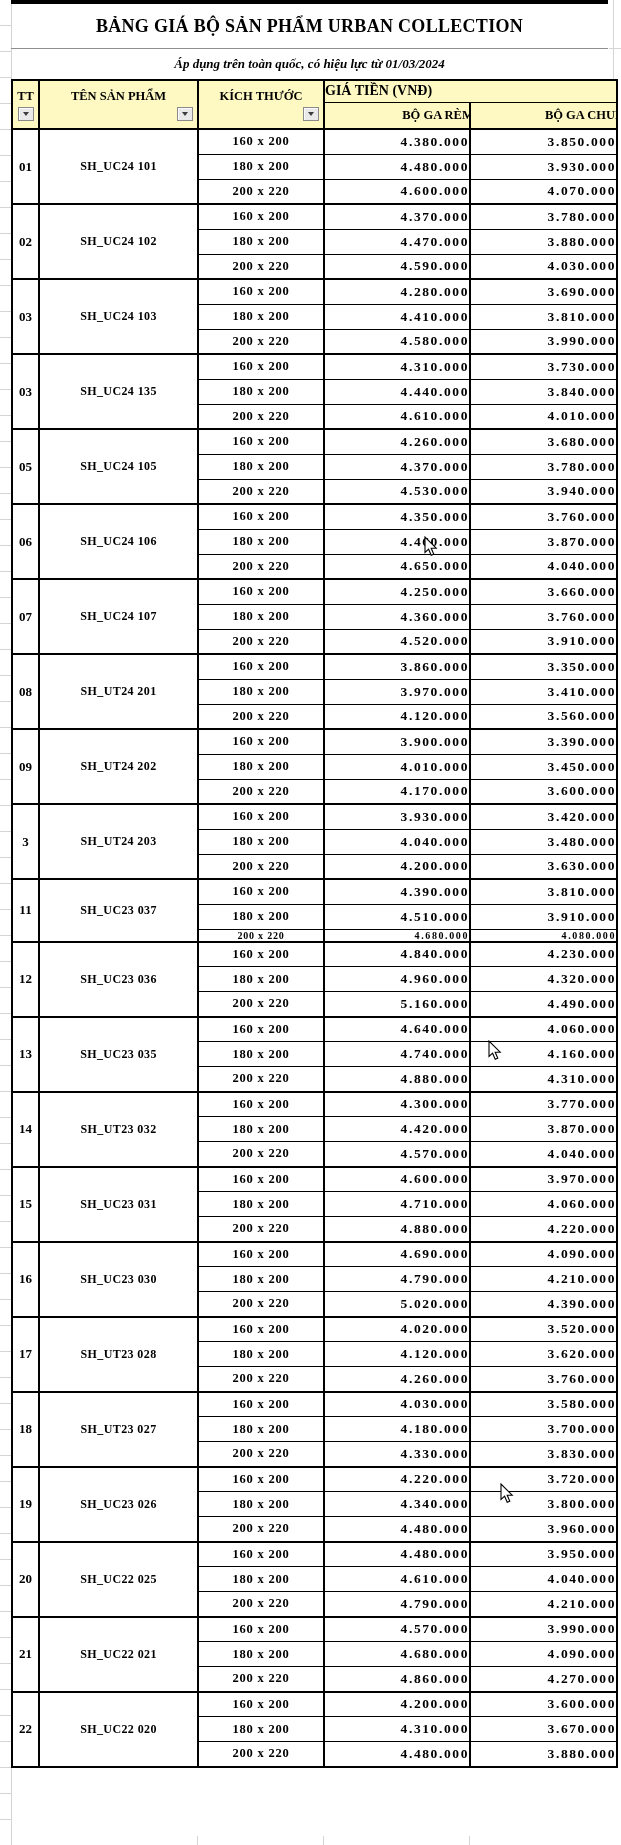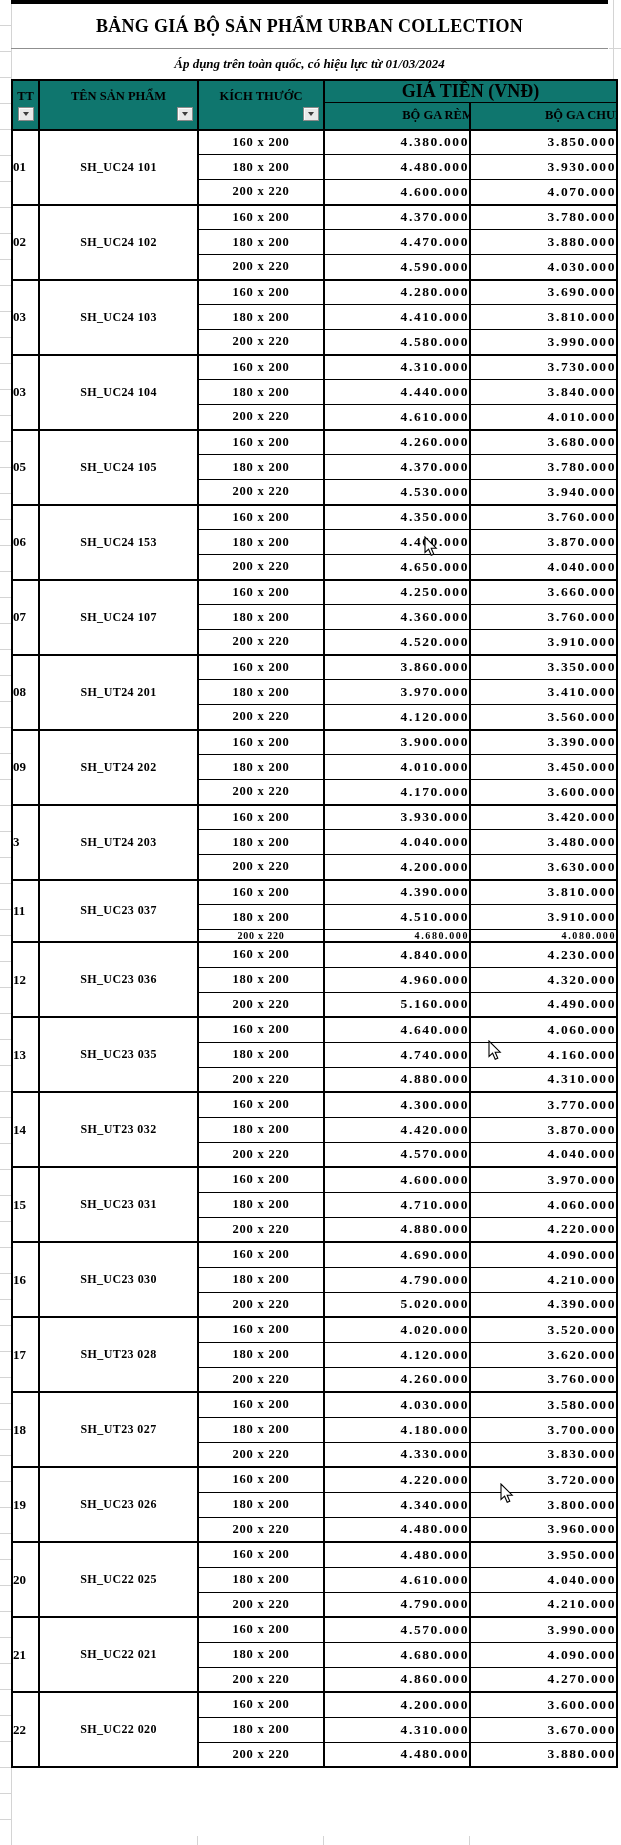--- a/index.html
+++ b/index.html
@@ -28,38 +28,38 @@
   table.price{
     width:605px;border-collapse:collapse;table-layout:fixed;
     border:2px solid #000;
   }
   table.price th,table.price td{
     border:1px solid #000;border-left-width:2px;border-right-width:2px;
     padding:0;font-weight:bold;overflow:hidden;white-space:nowrap;
   }
   thead tr.h1{height:22px;}
   thead tr.h2{height:27px;}
-  thead th{font-size:12.5px;text-align:center;vertical-align:middle;background:#0f766e;}
+  thead th{font-size:12.5px;text-align:left;vertical-align:middle;background:#fef9c3;}
   thead tr.h2 th{border-top-width:1px;border-bottom-width:2px;}
   th .stack{display:flex;flex-direction:column;align-items:center;justify-content:center;gap:3px;height:100%;}
   th .stack .fwrap{width:100%;display:flex;justify-content:flex-end;padding-right:4px;box-sizing:border-box;}
   th.col-tt .stack .fwrap{justify-content:center;padding-right:0;}
   .subh{position:relative;width:100%;height:100%;display:flex;align-items:center;justify-content:center;padding-left:41px;}
   .subh .fbtn{position:absolute;right:3px;top:50%;transform:translateY(-50%);}
   .fbtn{
     width:16px;height:14px;background:#e9e9e9;border:1px solid #8a8a8a;
     box-shadow:inset 1px 1px 0 #fbfbfb;display:inline-flex;align-items:center;justify-content:center;
     box-sizing:border-box;
   }
   .tri{width:0;height:0;border-left:3.5px solid transparent;border-right:3.5px solid transparent;border-top:4.5px solid #3c3c3c;}
   tbody tr{height:25px;}
   tbody tr.group-start td{border-top-width:2px;}
   tbody tr.short{height:12px;}
   tbody tr.short td{font-size:10px;}
-  td.c-tt{font-size:13px;}
+  td.c-tt{text-align:center;font-size:13px;}
   td.c-name{text-align:center;font-size:12px;letter-spacing:.4px;}
   td.c-size{text-align:center;font-size:12.5px;letter-spacing:.8px;}
   td.c-price{text-align:right;padding-right:9px;font-size:13.5px;letter-spacing:1.6px;}
   .cursor{position:absolute;width:14px;height:21px;pointer-events:none;}
 </style>
 </head>
 <body>
 
 <div class="left-strip"></div>
 
@@ -107,21 +107,21 @@
         <th rowspan="2">
           <div class="stack">
             <span>KÍCH THƯỚC</span>
             <span class="fwrap">
                 <span class="fbtn">
                   <span class="tri"></span>
                 </span>
               </span>
           </div>
         </th>
-        <th colspan="2" style="font-size:18px;">GIÁ TIỀN (VNĐ)</th>
+        <th colspan="2" style="font-size:14px;">GIÁ TIỀN (VNĐ)</th>
       </tr>
       <tr class="h2">
         <th>
           <div class="subh">
             <span>BỘ GA RÈM</span>
             <span class="fbtn">
                 <span class="tri"></span>
               </span>
           </div>
         </th>
@@ -182,21 +182,21 @@
           <td class="c-price">4.410.000</td>
           <td class="c-price">3.810.000</td>
         </tr>
         <tr>
           <td class="c-size">200 x 220</td>
           <td class="c-price">4.580.000</td>
           <td class="c-price">3.990.000</td>
         </tr>
         <tr class="group-start">
           <td class="c-tt" rowspan="3">03</td>
-          <td class="c-name" rowspan="3">SH_UC24 104</td>
+          <td class="c-name" rowspan="3">SH_UC24 135</td>
           <td class="c-size">160 x 200</td>
           <td class="c-price">4.310.000</td>
           <td class="c-price">3.730.000</td>
         </tr>
         <tr>
           <td class="c-size">180 x 200</td>
           <td class="c-price">4.440.000</td>
           <td class="c-price">3.840.000</td>
         </tr>
         <tr>
@@ -216,21 +216,21 @@
           <td class="c-price">4.370.000</td>
           <td class="c-price">3.780.000</td>
         </tr>
         <tr>
           <td class="c-size">200 x 220</td>
           <td class="c-price">4.530.000</td>
           <td class="c-price">3.940.000</td>
         </tr>
         <tr class="group-start">
           <td class="c-tt" rowspan="3">06</td>
-          <td class="c-name" rowspan="3">SH_UC24 153</td>
+          <td class="c-name" rowspan="3">SH_UC24 106</td>
           <td class="c-size">160 x 200</td>
           <td class="c-price">4.350.000</td>
           <td class="c-price">3.760.000</td>
         </tr>
         <tr>
           <td class="c-size">180 x 200</td>
           <td class="c-price">4.460.000</td>
           <td class="c-price">3.870.000</td>
         </tr>
         <tr>

